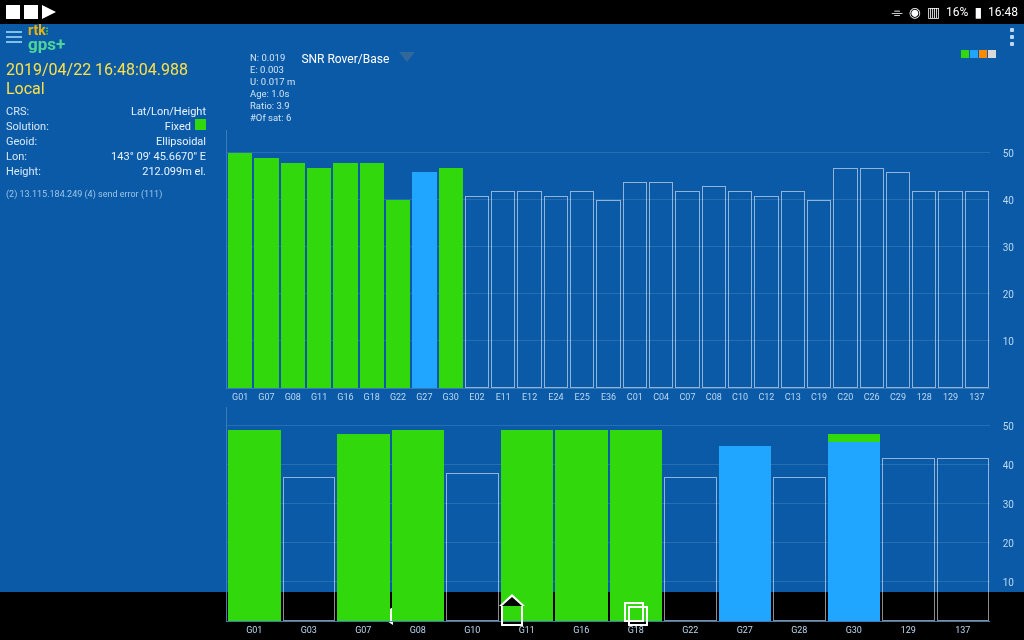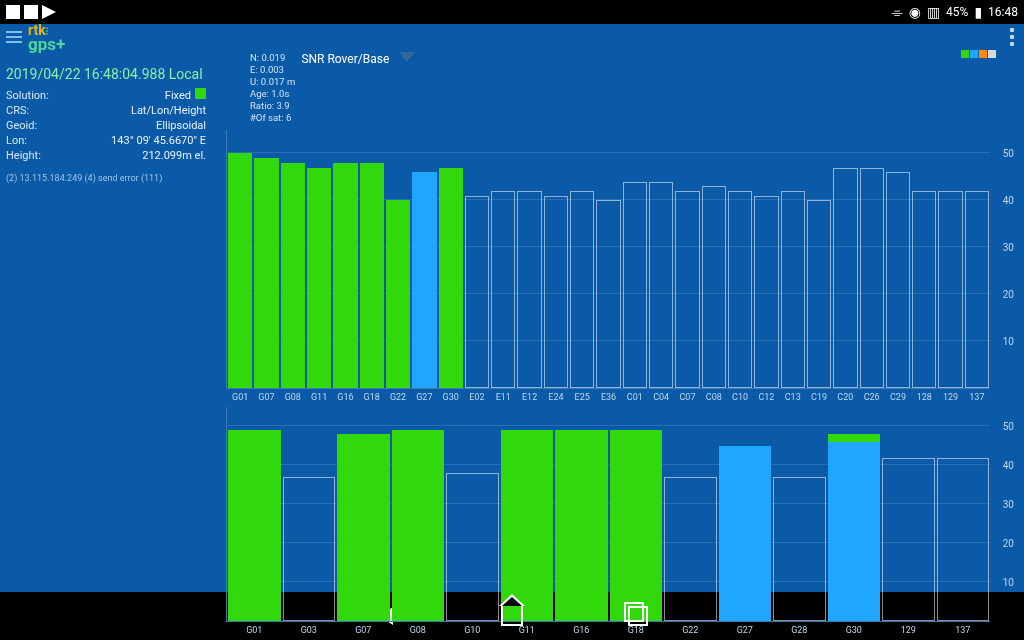--- a/index.html
+++ b/index.html
@@ -14,21 +14,21 @@
   .ham{width:16px;display:flex;flex-direction:column;gap:3px;margin-right:6px}
   .ham div{height:2px;background:#7fbfe8}
   .logo{font-size:14px;font-weight:700;line-height:12px}
   .logo .rtk{color:#eab308}
   .logo .sig{color:#59d837;font-size:10px}
   .logo .gps{color:#4fd49a;font-size:17px}
   .dots{margin-left:auto;display:flex;flex-direction:column;gap:3px;padding:4px}
   .dots span{width:4px;height:4px;background:#bcd8ef;border-radius:1px}
   .content{display:flex;height:540px}
   .side{width:200px;padding:2px 6px;font-size:11px;color:#d6e8f6}
-  .ts{font-size:14px;color:#86efac;margin:14px 0 6px}
+  .ts{font-size:16px;color:#fde047;margin:8px 0 6px}
   .row{display:flex;justify-content:space-between;line-height:15px}
   .row .lbl{color:#d6e8f6}
   .row .val{color:#e8f2fb}
   .sq-green{width:11px;height:11px;background:#31d80b;display:inline-block;margin-left:4px}
   .err{font-size:9px;color:#9ec6e6;margin-top:10px}
   .mini{font-size:9.5px;color:#cfe3f3;line-height:12px;margin-left:4px}
   .charts{flex:1;position:relative;padding:0 34px 0 6px}
   .title-row{display:flex;gap:6px;padding:2px 0 6px 28px;font-size:12px}
   .tri-down{width:0;height:0;border-left:8px solid transparent;border-right:8px solid transparent;border-top:10px solid #32679a;margin-left:4px}
   .legend-chips{position:absolute;top:0;right:28px;display:flex;gap:1px}
@@ -58,21 +58,21 @@
 <div class="statusbar">
   <div class="sb-left">
     <span class="sb-sq"></span>
     <span class="sb-sq"></span>
     <span class="sb-tri"></span>
   </div>
   <div class="sb-right">
     <span class="sb-ico">⌯</span>
     <span class="sb-ico">◉</span>
     <span class="sb-ico">▥</span>
-    <span>45%</span>
+    <span>16%</span>
     <span class="sb-ico">▮</span>
     <span>16:48</span>
   </div>
 </div>
 
 <div class="app">
   <div class="topbar">
     <div class="ham">
         <div></div>
         <div></div>
@@ -87,26 +87,26 @@
         <span></span>
         <span></span>
       </div>
   </div>
 
   <div class="content">
     <div class="side">
       <div class="ts">2019/04/22 16:48:04.988 Local</div>
       <div id="info-rows">
           <div class="row">
+            <span class="lbl">CRS:</span>
+            <span class="val">Lat/Lon/Height</span>
+          </div>
+          <div class="row">
             <span class="lbl">Solution:</span>
             <span class="val">Fixed<span class="sq-green"></span></span>
-          </div>
-          <div class="row">
-            <span class="lbl">CRS:</span>
-            <span class="val">Lat/Lon/Height</span>
           </div>
           <div class="row">
             <span class="lbl">Geoid:</span>
             <span class="val">Ellipsoidal</span>
           </div>
           <div class="row">
             <span class="lbl">Lon:</span>
             <span class="val">143° 09' 45.6670" E</span>
           </div>
           <div class="row">

